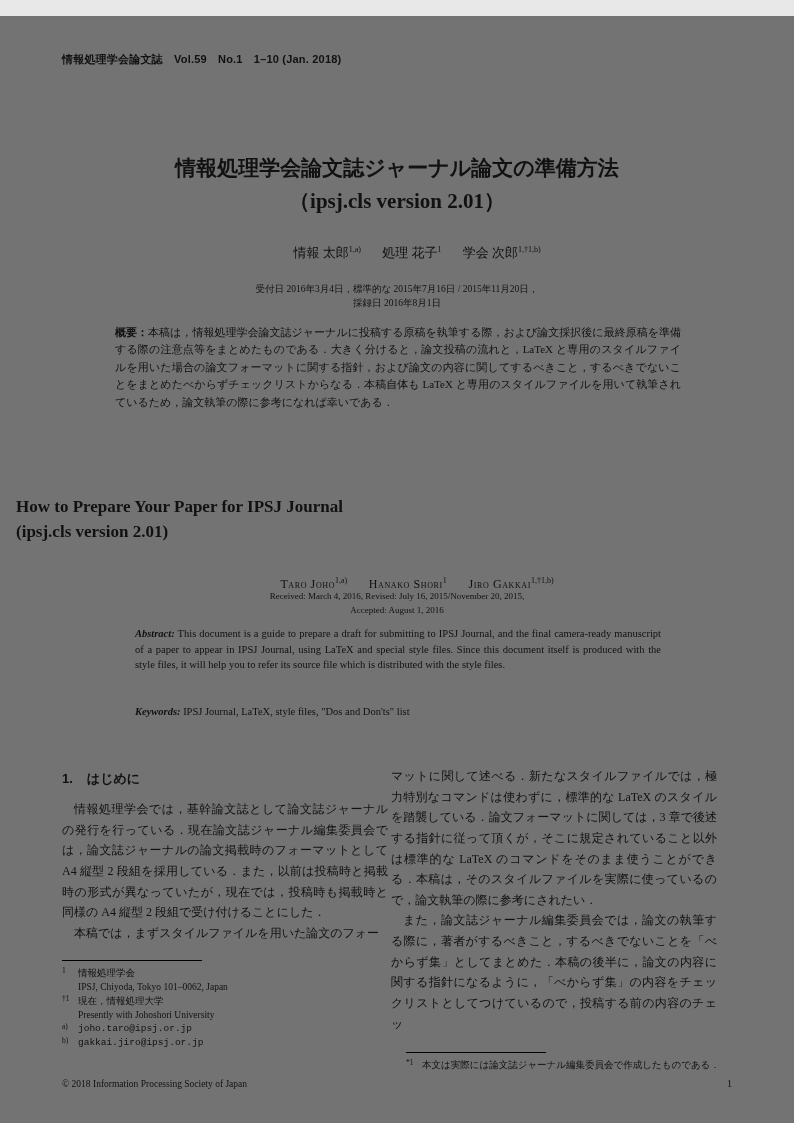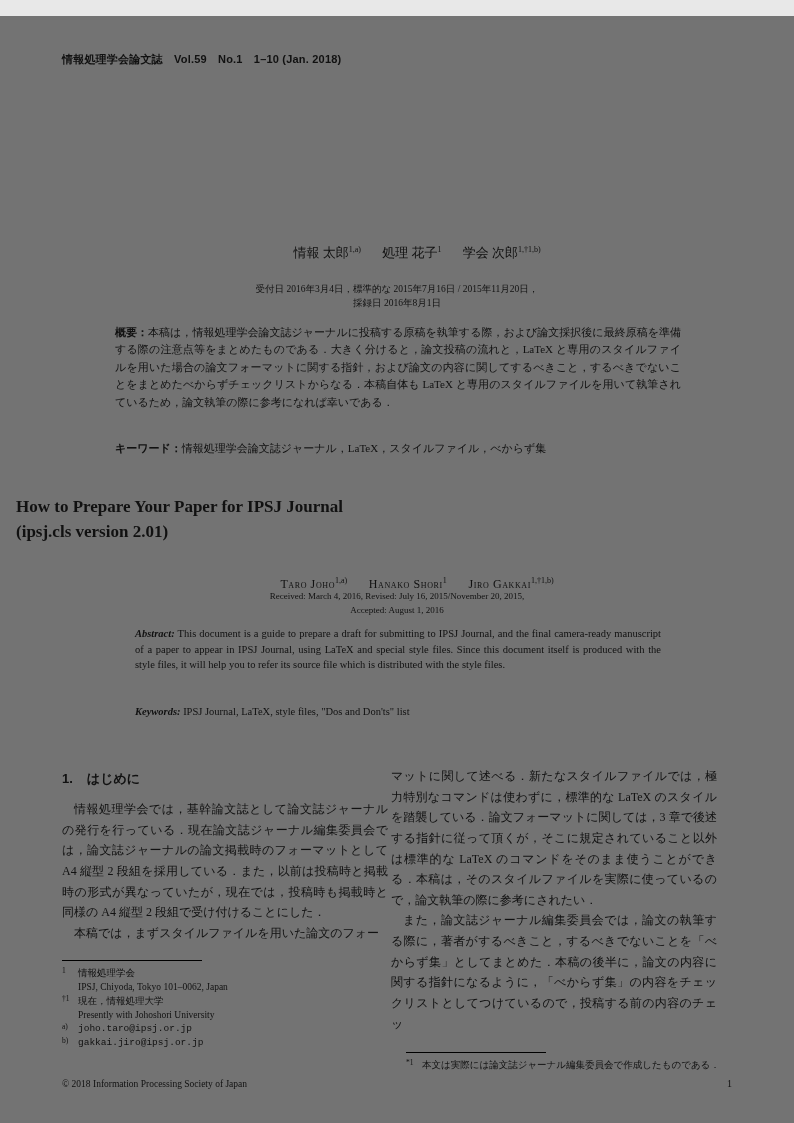--- a/index.html
+++ b/index.html
@@ -93,40 +93,39 @@
   }
 </style>
 </head>
 <body>
 
 <div class="page">
 
   <div class="journal-header">情報処理学会論文誌　Vol.59　No.1　1–10 (Jan. 2018)</div>
 
   <div class="title-ja">
+    <div>情報処理学会論文誌ジャーナル論文の準備方法</div>
+    <div>（ipsj.cls version 2.01）</div>
   </div>
 
   <div class="authors authors-ja">
     <span class="author"><span>情報 太郎</span><sup>1,a)</sup></span>
     <span class="author"><span>処理 花子</span><sup>1</sup></span>
     <span class="author"><span>学会 次郎</span><sup>1,†1,b)</sup></span>
   </div>
 
   <div class="received received-ja">
     <div>受付日 2016年3月4日，標準的な 2015年7月16日 / 2015年11月20日，</div>
     <div>採録日 2016年8月1日</div>
   </div>
 
   <div class="abstract-block abstract-ja">
     <span class="ab-label-ja">概要：</span><span>本稿は，情報処理学会論文誌ジャーナルに投稿する原稿を執筆する際，および論文採択後に最終原稿を準備する際の注意点等をまとめたものである．大きく分けると，論文投稿の流れと，LaTeX と専用のスタイルファイルを用いた場合の論文フォーマットに関する指針，および論文の内容に関してするべきこと，するべきでないことをまとめたべからずチェックリストからなる．本稿自体も LaTeX と専用のスタイルファイルを用いて執筆されているため，論文執筆の際に参考になれば幸いである．</span>
   </div>
 
-  <div class="abstract-block keywords-ja">
-    <span class="ab-label-ja">キーワード：</span><span>情報処理学会論文誌ジャーナル，LaTeX，スタイルファイル，べからず集</span>
-  </div>
 
   <div class="title-en">
     <div>How to Prepare Your Paper for IPSJ Journal</div>
     <div>(ipsj.cls version 2.01)</div>
   </div>
 
   <div class="authors authors-en">
     <span class="author"><span>Taro Joho</span><sup>1,a)</sup></span>
     <span class="author"><span>Hanako Shori</span><sup>1</sup></span>
     <span class="author"><span>Jiro Gakkai</span><sup>1,†1,b)</sup></span>

